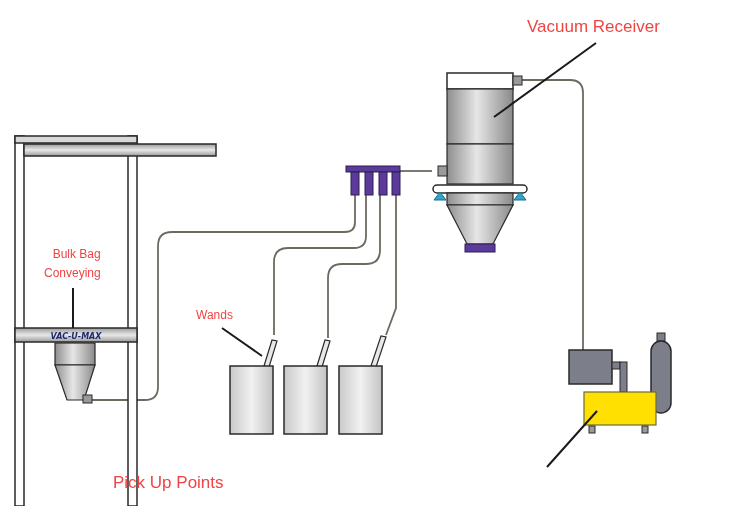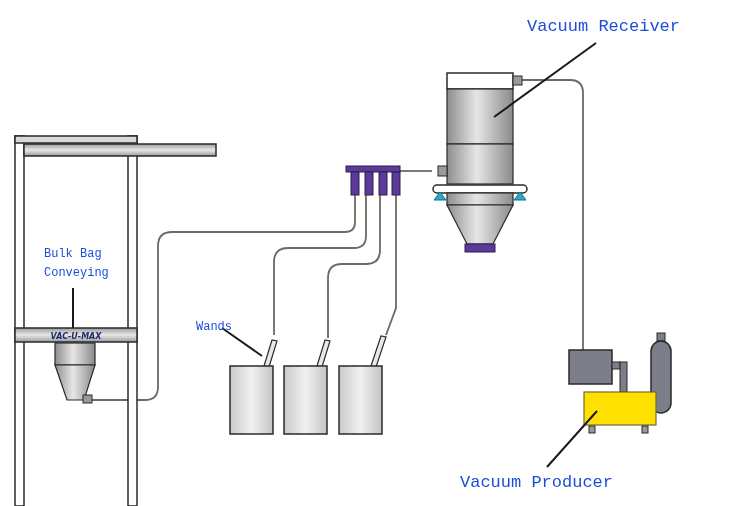--- a/index.html
+++ b/index.html
@@ -1,22 +1,22 @@
 <!DOCTYPE html>
 <html><head>
 <meta charset="utf-8">
 <style>
   html, body { margin: 0; padding: 0; background: #ffffff; }
   body { width: 751px; height: 506px; position: relative; overflow: hidden; font-family: "DejaVu Sans", sans-serif; }
   #stage { position: absolute; left: 0; top: 0; width: 751px; height: 506px; }
-  .lbl { position: absolute; color: #1d4ed8; white-space: nowrap; font-family: Liberation Mono, monospace; }
+  .lbl { position: absolute; color: #ef4444; white-space: nowrap; font-family: Liberation Sans, sans-serif; }
   .title { left: 20px; top: 58px; font-size: 17px; }
   .recv { left: 527px; top: 17px; font-size: 17px; }
-  .bulk { left: 44px; top: 245px; font-size: 12px; line-height: 19px; text-align: left; }
-  .wands { left: 196px; top: 308px; font-size: 12px; margin-top: 12px; }
+  .bulk { left: 44px; top: 245px; font-size: 12px; line-height: 19px; text-align: right; }
+  .wands { left: 196px; top: 308px; font-size: 12px; }
   .pick { left: 113px; top: 473px; font-size: 17px; }
   .prod { left: 460px; top: 473px; font-size: 17px; }
 </style>
 </head>
 <body>
 
 <div id="stage">
   <svg width="751" height="506" viewBox="0 0 751 506" xmlns="http://www.w3.org/2000/svg">
     <defs>
       <linearGradient id="steelH" x1="0" y1="0" x2="1" y2="0">
@@ -125,14 +125,14 @@
 
     <text x="76" y="339" text-anchor="middle" font-family="DejaVu Sans, sans-serif" font-size="8" font-weight="bold" font-style="italic" fill="#1e2a6e">VAC-U-MAX</text>
   </svg>
 
   <div class="lbl recv">Vacuum Receiver</div>
   <div class="lbl bulk">
     <div>Bulk Bag</div>
     <div>Conveying</div>
   </div>
   <div class="lbl wands">Wands</div>
-  <div class="lbl prod">Vacuum Producer</div>
+  <div class="lbl pick">Pick Up Points</div>
 </div>
 
 </body></html>

